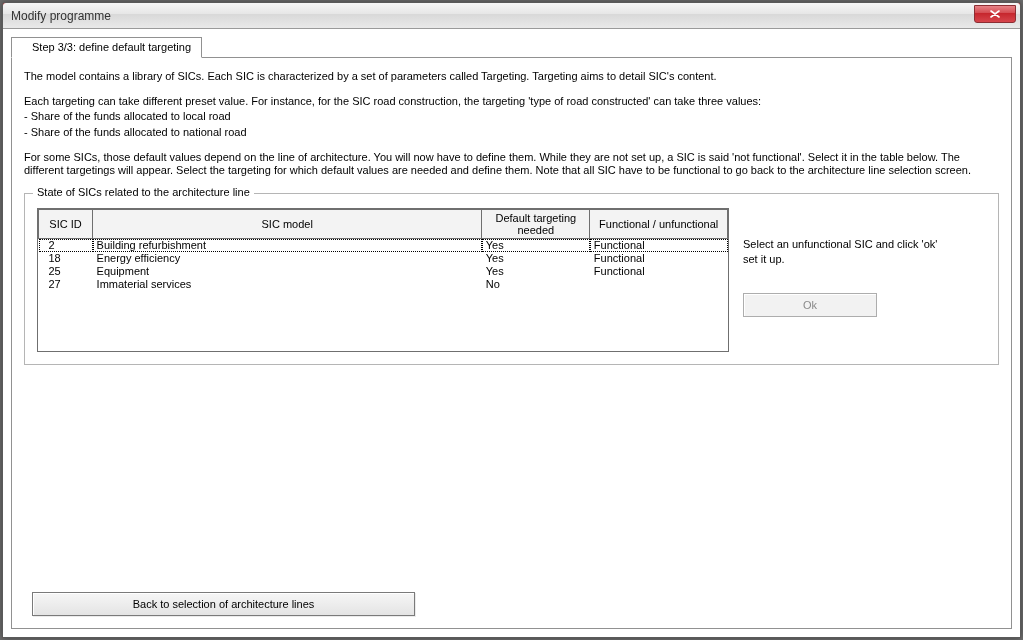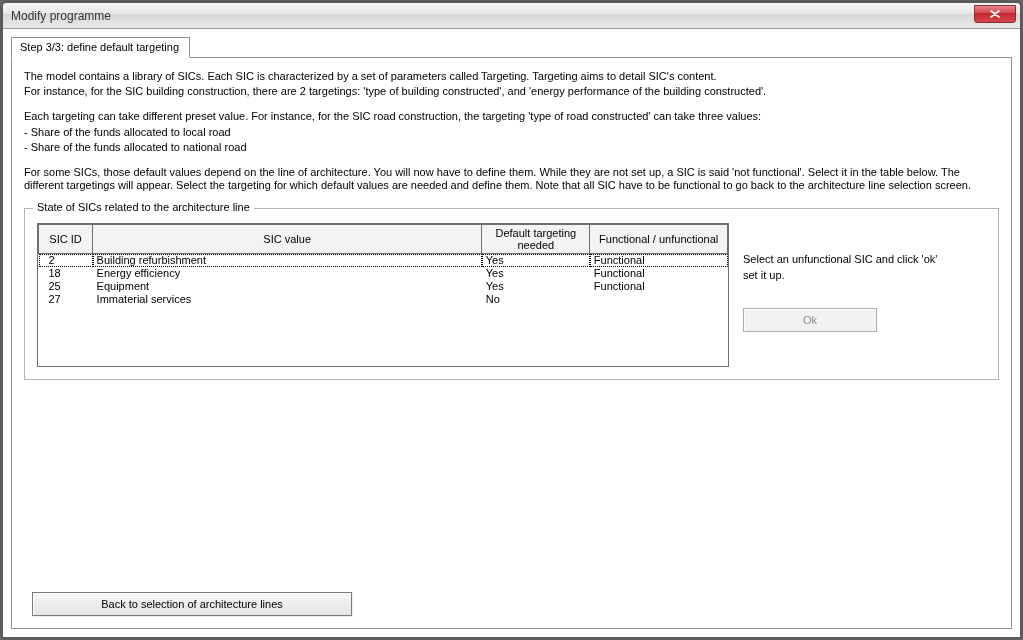--- a/index.html
+++ b/index.html
@@ -69,21 +69,21 @@
   .tabstrip {
     display: flex;
     align-items: flex-end;
     height: 22px;
     position: relative;
   }
   .tab {
     border: 1px solid #919191;
     border-bottom: 1px solid #fff;
     background: #fff;
-    padding: 3px 10px 4px 8px;
+    padding: 3px 10px 4px 20px;
     font-size: 11px;
     margin-bottom: -1px;
     position: relative;
     z-index: 2;
   }
   .tab-panel {
     border: 1px solid #919191;
     flex: 1;
     padding: 12px 12px 12px 12px;
     position: relative;
@@ -166,21 +166,21 @@
     font-size: 11px;
     display: flex;
     align-items: center;
     justify-content: center;
     box-shadow: inset 1px 1px 0 #fff;
   }
   .back-btn {
     position: absolute;
     left: 20px;
     bottom: 12px;
-    width: 320px;
+    width: 383px;
     height: 24px;
     border: 1px solid #7a7a7a;
     background: linear-gradient(to bottom,#f6f6f6,#e4e4e4);
     font-size: 11px;
     display: flex;
     align-items: center;
     justify-content: center;
     box-shadow: inset 1px 1px 0 #fff, 1px 1px 0 rgba(0,0,0,.08);
   }
 </style>
@@ -199,39 +199,38 @@
 
   <div class="client">
     <div class="tabstrip">
       <div class="tab">Step 3/3: define default targeting</div>
     </div>
 
     <div class="tab-panel">
 
       <div class="intro">
         <p>The model contains a library of SICs. Each SIC is characterized by a set of parameters called Targeting. Targeting aims to detail SIC's content.</p>
-        <p>For instance, for the SIC building construction, there are 2 targetings: 'type of building constructed', and 'energy performance of the building constructed'.</p>
         <div class="gap"></div>
         <p>Each targeting can take different preset value. For instance, for the SIC road construction, the targeting 'type of road constructed' can take three values:</p>
         <p>- Share of the funds allocated to local road</p>
         <p>- Share of the funds allocated to national road</p>
         <div class="gap"></div>
         <p>For some SICs, those default values depend on the line of architecture. You will now have to define them. While they are not set up, a SIC is said 'not functional'. Select it in the table below. The different targetings will appear. Select the targeting for which default values are needed and define them. Note that all SIC have to be functional to go back to the architecture line selection screen.</p>
       </div>
 
       <div class="groupbox">
         <div class="groupbox-legend">State of SICs related to the architecture line</div>
 
         <div class="group-inner">
           <div class="table-wrap">
             <table>
               <thead>
                 <tr>
                   <th class="id">SIC ID</th>
-                  <th class="name">SIC value</th>
+                  <th class="name">SIC model</th>
                   <th class="def">Default targeting needed</th>
                   <th class="fun">Functional / unfunctional</th>
                 </tr>
               </thead>
               <tbody>
                 <tr class="selected">
                   <td class="id">2</td>
                   <td class="name">Building refurbishment</td>
                   <td class="def">Yes</td>
                   <td class="fun">Functional</td>

